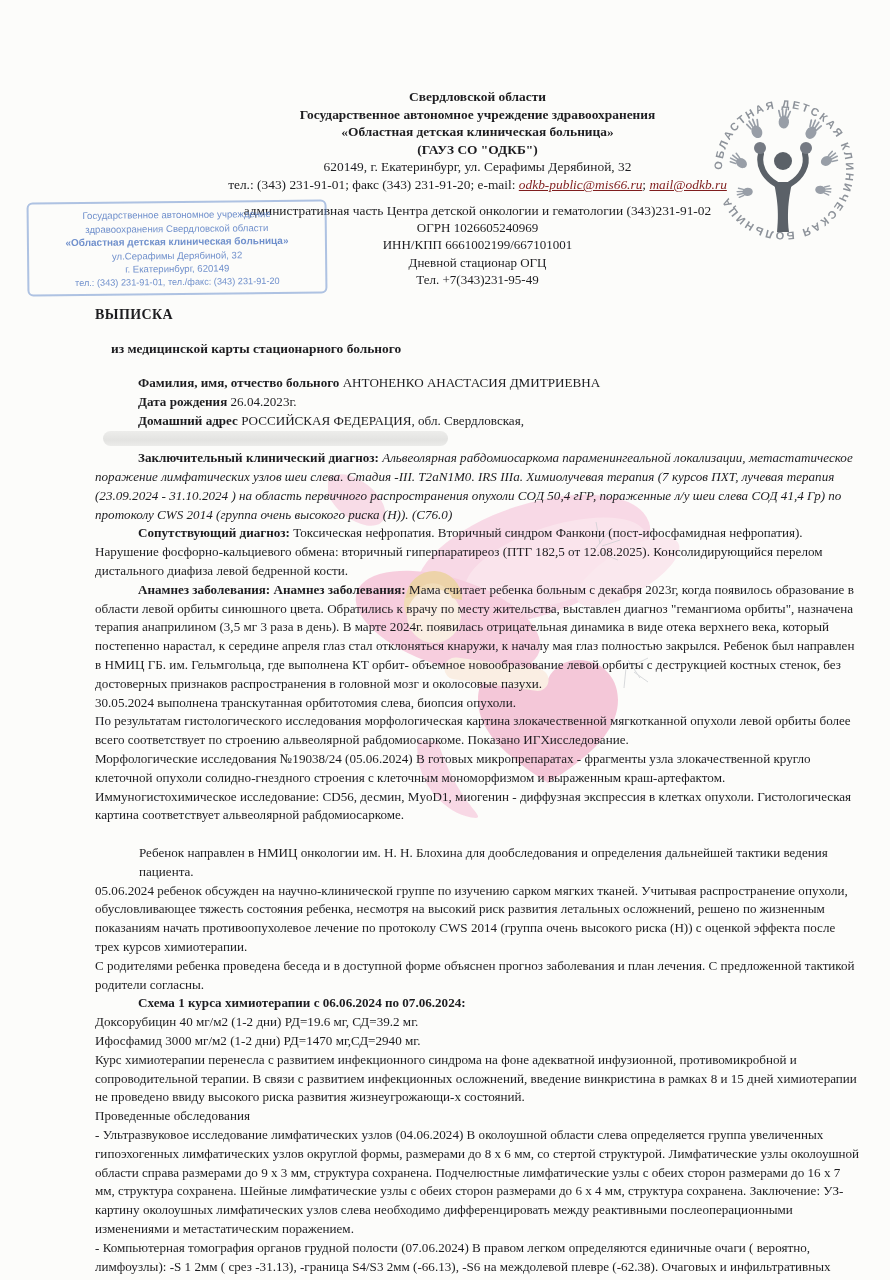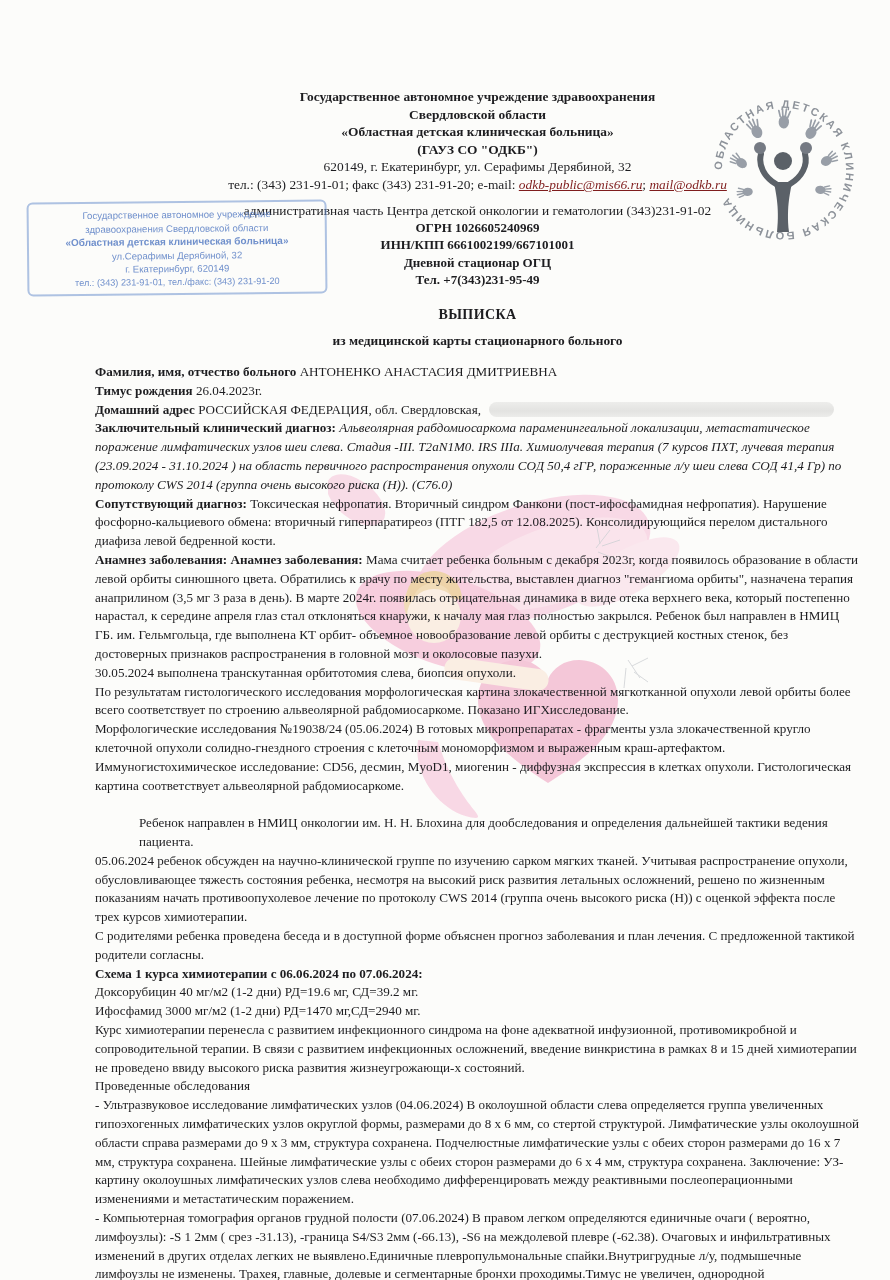--- a/index.html
+++ b/index.html
@@ -8,28 +8,28 @@
     background:#fcfcfa;overflow:hidden;
     font-family:"Liberation Serif", serif;color:#1d1d20;
   }
   .content{position:relative;z-index:2;padding:88px 30px 0 95px;}
   
   .hdr{text-align:center;}
   .hdr-line{margin:0;font-size:13.4px;line-height:17.6px;font-weight:bold;}
   .hdr-line.norm{font-weight:normal;}
   .hdr-line a{color:#7f1d1d;text-decoration:underline;font-style:italic;}
   .hdr-line.uline{margin-top:8px;}
-  .reg-line{margin:0;font-size:13px;line-height:17.2px;text-align:center;font-weight:bold;}
+  .reg-line{margin:0;font-size:13px;line-height:17.2px;text-align:center;font-weight:normal;}
   
-  .doc-title{margin:18px 0 0 0;text-align:center;font-size:14px;font-weight:bold;line-height:18px;letter-spacing:.4px;}
-  .doc-subtitle{margin:8px;text-align:center;font-size:13.4px;font-weight:bold;line-height:18px;}
+  .doc-title{margin:18px 0 0 0;font-size:14px;font-weight:bold;line-height:18px;letter-spacing:.4px;}
+  .doc-subtitle{margin:16px;text-align:left;font-size:13.4px;font-weight:bold;line-height:18px;}
   
   .body-block{margin-top:13px;}
   p.ln{margin:0;font-size:13.1px;line-height:18.8px;text-align:left;}
-  p.ln b{font-weight:bold;}
+  p.ln b{font-weight:bold;margin-left:43px;}
   p.ln .it{font-style:italic;}
   p.gap{margin-top:19px;margin-left:44px;}
   .redact{
     display:inline-block;width:345px;height:15px;margin-left:8px;
     background:linear-gradient(180deg,#ededeb,#e3e3e1 60%,#ececea);
     border-radius:9px;vertical-align:-3px;
   }
   
   .stamp{
     position:absolute;left:27px;top:201px;width:288px;z-index:3;
@@ -105,39 +105,39 @@
     <rect x="118" y="204" width="105" height="22" rx="11" fill="#f9e3d2" transform="rotate(8 118 204)"></rect>
     <g stroke="#a8adb5" stroke-width="1" fill="none" opacity=".8">
       <path d="M268,96 l14,-18 M272,92 l-4,-22 M274,94 l18,-6 M270,100 l20,8"></path>
       <path d="M300,208 l12,18 M304,214 l16,-8 M298,216 l-2,20 M306,220 l14,10"></path>
     </g>
   </svg>
 
   <div class="content">
 
     <div class="hdr">
+      <p class="hdr-line">Свердловской области</p>
       <p class="hdr-line">Государственное автономное учреждение здравоохранения</p>
-      <p class="hdr-line">Свердловской области</p>
       <p class="hdr-line">«Областная детская клиническая больница»</p>
       <p class="hdr-line">(ГАУЗ СО "ОДКБ")</p>
       <p class="hdr-line norm">620149, г. Екатеринбург, ул. Серафимы Дерябиной, 32</p>
       <p class="hdr-line norm"><span>тел.: (343) 231-91-01; факс (343) 231-91-20; e-mail: </span><a href="#">odkb-public@mis66.ru</a><span>; </span><a href="#">mail@odkb.ru</a></p>
       <p class="hdr-line norm uline">административная часть Центра детской онкологии и гематологии (343)231-91-02</p>
       <p class="reg-line">ОГРН 1026605240969</p>
       <p class="reg-line">ИНН/КПП 6661002199/667101001</p>
       <p class="reg-line">Дневной стационар ОГЦ</p>
       <p class="reg-line">Тел. +7(343)231-95-49</p>
     </div>
 
     <p class="doc-title">ВЫПИСКА</p>
     <p class="doc-subtitle">из медицинской карты стационарного больного</p>
 
     <div class="body-block">
       <p class="ln"><b>Фамилия, имя, отчество больного </b><span>АНТОНЕНКО АНАСТАСИЯ ДМИТРИЕВНА</span></p>
-      <p class="ln"><b>Тимус рождения </b><span>26.04.2023г.</span></p>
+      <p class="ln"><b>Дата рождения </b><span>26.04.2023г.</span></p>
       <p class="ln"><b>Домашний адрес </b><span>РОССИЙСКАЯ ФЕДЕРАЦИЯ, обл. Свердловская,</span><span class="redact"></span></p>
 
       <p class="ln"><b>Заключительный клинический диагноз: </b><span class="it">Альвеолярная рабдомиосаркома параменингеальной локализации, метастатическое поражение лимфатических узлов шеи слева. Стадия -III. T2aN1M0. IRS IIIa. Химиолучевая терапия (7 курсов ПХТ, лучевая терапия (23.09.2024 - 31.10.2024 ) на область первичного распространения опухоли СОД 50,4  гГР, пораженные л/у шеи слева СОД 41,4 Гр) по протоколу CWS 2014 (группа очень высокого риска (Н)). (С76.0)</span></p>
       <p class="ln"><b>Сопутствующий диагноз: </b><span>Токсическая нефропатия. Вторичный синдром Фанкони (пост-ифосфамидная нефропатия). Нарушение фосфорно-кальциевого обмена: вторичный гиперпаратиреоз (ПТГ 182,5 от 12.08.2025). Консолидирующийся перелом дистального диафиза левой бедренной кости.</span></p>
       <p class="ln"><b>Анамнез заболевания: Анамнез заболевания: </b><span>Мама считает ребенка больным с декабря 2023г, когда появилось образование в области левой орбиты синюшного цвета. Обратились к врачу по месту жительства, выставлен диагноз "гемангиома орбиты", назначена терапия анаприлином (3,5 мг 3 раза в день). В марте 2024г. появилась отрицательная динамика в виде отека верхнего века, который постепенно нарастал, к середине апреля глаз стал отклоняться кнаружи, к началу мая глаз полностью закрылся. Ребенок был направлен в НМИЦ ГБ. им. Гельмгольца, где выполнена КТ орбит- объемное новообразование левой орбиты с деструкцией костных стенок, без достоверных признаков распространения в головной мозг и околосовые пазухи.</span></p>
       <p class="ln"><span>30.05.2024 выполнена транскутанная орбитотомия слева, биопсия опухоли.</span></p>
       <p class="ln"><span>По результатам гистологического исследования морфологическая картина злокачественной мягкотканной опухоли левой орбиты более всего соответствует по строению альвеолярной рабдомиосаркоме. Показано ИГХисследование.</span></p>
       <p class="ln"><span>Морфологические исследования №19038/24 (05.06.2024) В готовых микропрепаратах - фрагменты узла злокачественной кругло клеточной опухоли солидно-гнездного строения с клеточным мономорфизмом и выраженным краш-артефактом.</span></p>
       <p class="ln"><span>Иммуногистохимическое исследование: CD56, десмин, MyoD1, миогенин - диффузная экспрессия в клетках опухоли. Гистологическая картина соответствует альвеолярной рабдомиосаркоме.</span></p>
       <p class="ln gap"><span>Ребенок направлен в НМИЦ онкологии им. Н. Н. Блохина для дообследования и определения дальнейшей тактики ведения пациента.</span></p>

